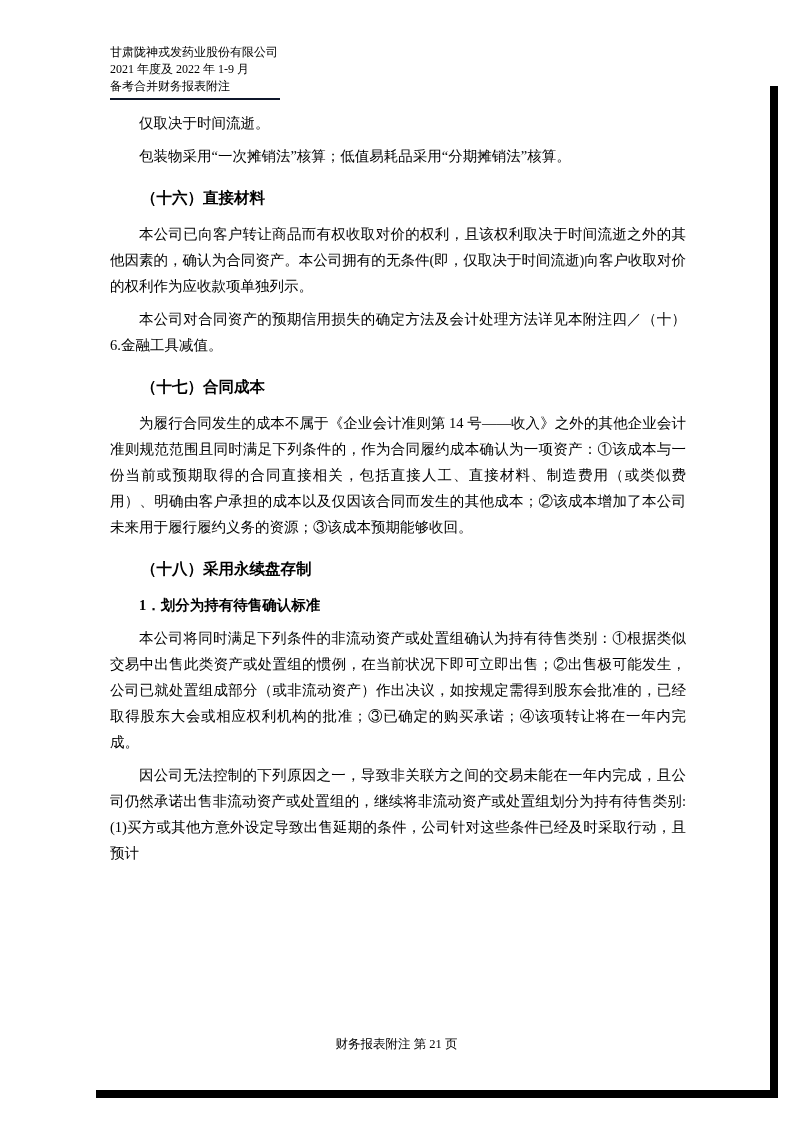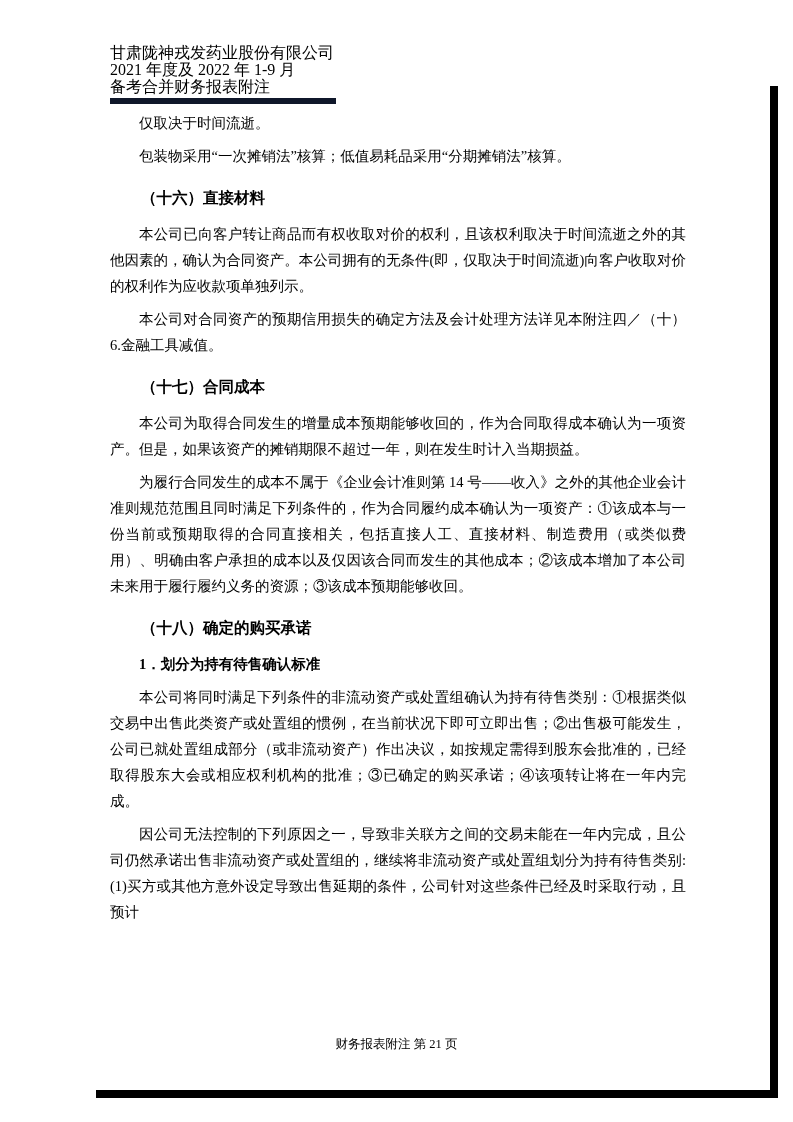--- a/index.html
+++ b/index.html
@@ -15,23 +15,23 @@
     overflow: hidden;
     font-family: "Liberation Serif", "DejaVu Serif", serif;
     color: #000000;
   }
   
   .doc-header {
     position: absolute;
     top: 44px;
     left: 110px;
     display: inline-block;
-    font-size: 16px;
+    font-size: 12px;
     line-height: 17px;
-    border-bottom: 6px solid #0f172a;
+    border-bottom: 2px solid #0f172a;
     padding-bottom: 3px;
     padding-right: 2px;
     white-space: nowrap;
   }
   .doc-header div { white-space: nowrap; }
 
   
   .doc-content {
     position: absolute;
     top: 110px;
@@ -96,23 +96,22 @@
     <div>备考合并财务报表附注</div>
   </div>
 
   <div class="doc-content">
     <p class="para">仅取决于时间流逝。</p>
     <p class="para">包装物采用“一次摊销法”核算；低值易耗品采用“分期摊销法”核算。</p>
     <p class="h-section">（十六）直接材料</p>
     <p class="para">本公司已向客户转让商品而有权收取对价的权利，且该权利取决于时间流逝之外的其他因素的，确认为合同资产。本公司拥有的无条件(即，仅取决于时间流逝)向客户收取对价的权利作为应收款项单独列示。</p>
     <p class="para">本公司对合同资产的预期信用损失的确定方法及会计处理方法详见本附注四／（十）6.金融工具减值。</p>
     <p class="h-section">（十七）合同成本</p>
-    <p class="para">本公司为取得合同发生的增量成本预期能够收回的，作为合同取得成本确认为一项资产。但是，如果该资产的摊销期限不超过一年，则在发生时计入当期损益。</p>
     <p class="para">为履行合同发生的成本不属于《企业会计准则第 14 号——收入》之外的其他企业会计准则规范范围且同时满足下列条件的，作为合同履约成本确认为一项资产：①该成本与一份当前或预期取得的合同直接相关，包括直接人工、直接材料、制造费用（或类似费用）、明确由客户承担的成本以及仅因该合同而发生的其他成本；②该成本增加了本公司未来用于履行履约义务的资源；③该成本预期能够收回。</p>
-    <p class="h-section">（十八）确定的购买承诺</p>
+    <p class="h-section">（十八）采用永续盘存制</p>
     <p class="h-num">1．划分为持有待售确认标准</p>
     <p class="para">本公司将同时满足下列条件的非流动资产或处置组确认为持有待售类别：①根据类似交易中出售此类资产或处置组的惯例，在当前状况下即可立即出售；②出售极可能发生，公司已就处置组成部分（或非流动资产）作出决议，如按规定需得到股东会批准的，已经取得股东大会或相应权利机构的批准；③已确定的购买承诺；④该项转让将在一年内完成。</p>
     <p class="para">因公司无法控制的下列原因之一，导致非关联方之间的交易未能在一年内完成，且公司仍然承诺出售非流动资产或处置组的，继续将非流动资产或处置组划分为持有待售类别:(1)买方或其他方意外设定导致出售延期的条件，公司针对这些条件已经及时采取行动，且预计</p>
   </div>
 
   <div class="doc-footer">财务报表附注 第 21 页</div>
 
   <div class="edge-right"></div>
   <div class="edge-bottom"></div>
 

